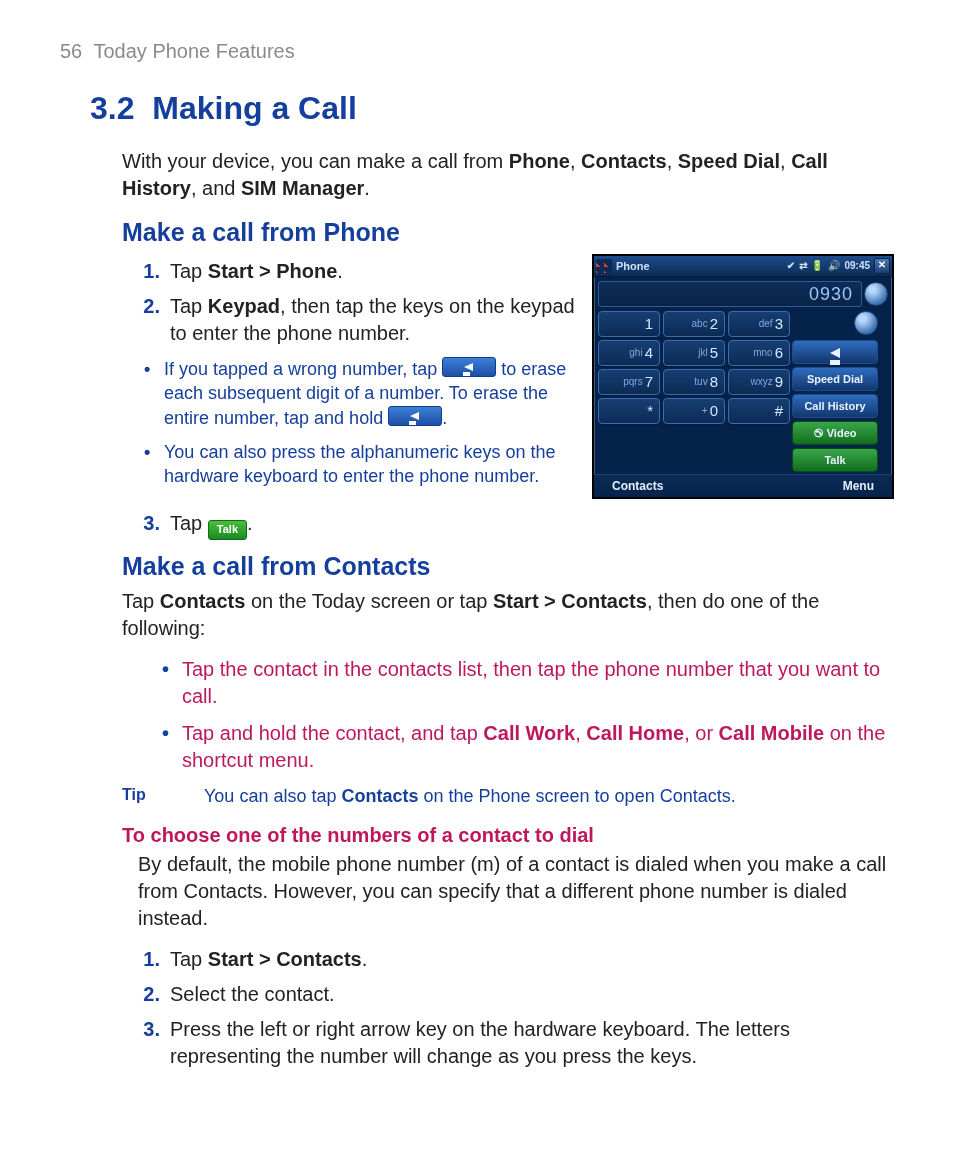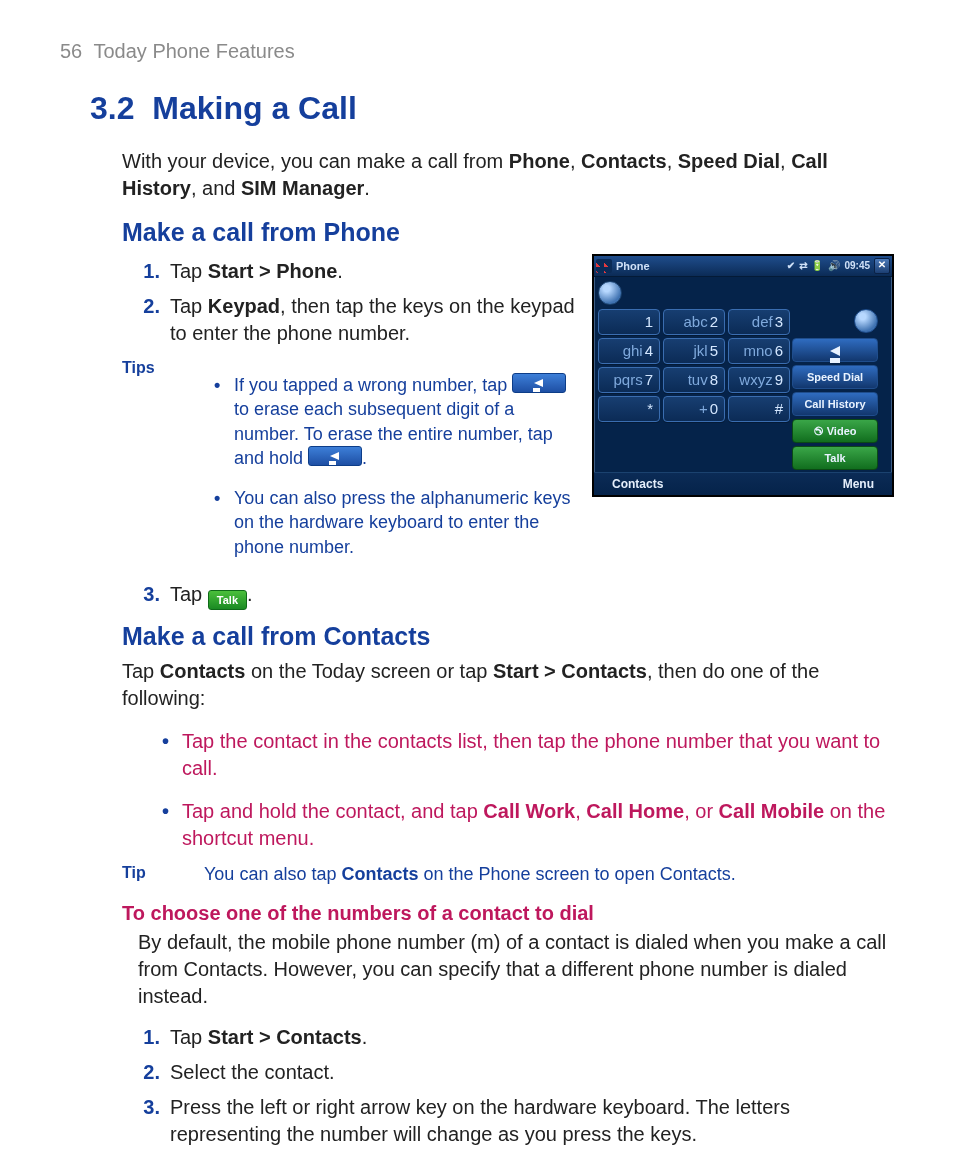--- a/index.html
+++ b/index.html
@@ -96,21 +96,21 @@
     line-height: 1.35;
   }
   .tiptext strong { color: #153f9c; }
   ul.bullets {
     list-style: none;
     margin: 0 0 0 0;
     padding: 0 0 0 22px;
   }
   ul.bullets > li {
     position: relative;
-    margin: 16px 0 10px 0;
+    margin: 0 0 10px 0;
     padding-left: 20px;
   }
   ul.bullets > li::before {
     content: "•";
     position: absolute;
     left: 0;
     top: 0;
     color: #153f9c;
     font-weight: 700;
   }
@@ -246,21 +246,21 @@
     border-radius: 4px;
     color: #9fc6f5;
     font-size: 12px;
     display: flex;
     align-items: center;
     justify-content: flex-end;
     padding: 0 6px;
     box-shadow: 0 1px 0 #041a36;
   }
   .pkey .sub {
-    font-size: 15px;
+    font-size: 10px;
     margin-right: 2px;
     color: #7fa9dc;
   }
   .pkey .main {
     font-size: 15px;
     color: #d4e7ff;
   }
   .phone-sidebtns {
     display: flex;
     flex-direction: column;
@@ -360,21 +360,20 @@
           </div>
           <div class="item">
             <div class="num">2.</div>
             <div class="txt">
               <span>Tap </span><strong>Keypad</strong><span>, then tap the keys on the keypad to enter the phone number.</span>
             </div>
           </div>
         </div>
 
         <div class="tips">
-          <div class="label">Tips</div>
           <ul class="bullets">
             <li>
               <span class="tiptext">If you tapped a wrong number, tap </span>
               <span class="inline-btn erase">
                   <span class="inline-arrow"></span>
                 </span>
               <span class="tiptext"> to erase each subsequent digit of a number. To erase the entire number, tap and hold </span>
               <span class="inline-btn erase">
                   <span class="inline-arrow"></span>
                 </span><span class="tiptext">.</span>
@@ -395,20 +394,21 @@
             <span class="status">
               <span>✔</span>
               <span>⇄</span>
               <span>🔋</span>
               <span>🔊</span>
               <span>09:45</span>
             </span>
             <span class="close-x">✕</span>
           </div>
           <div class="phone-display-row">
+            <div class="phone-display">0930</div>
             <div class="phone-side-round"></div>
           </div>
           <div class="phone-main">
             <div class="phone-keypad">
               <div class="pkey">
                   <span class="sub"></span>
                   <span class="main">1</span>
                 </div>
               <div class="pkey">
                   <span class="sub">abc</span>

